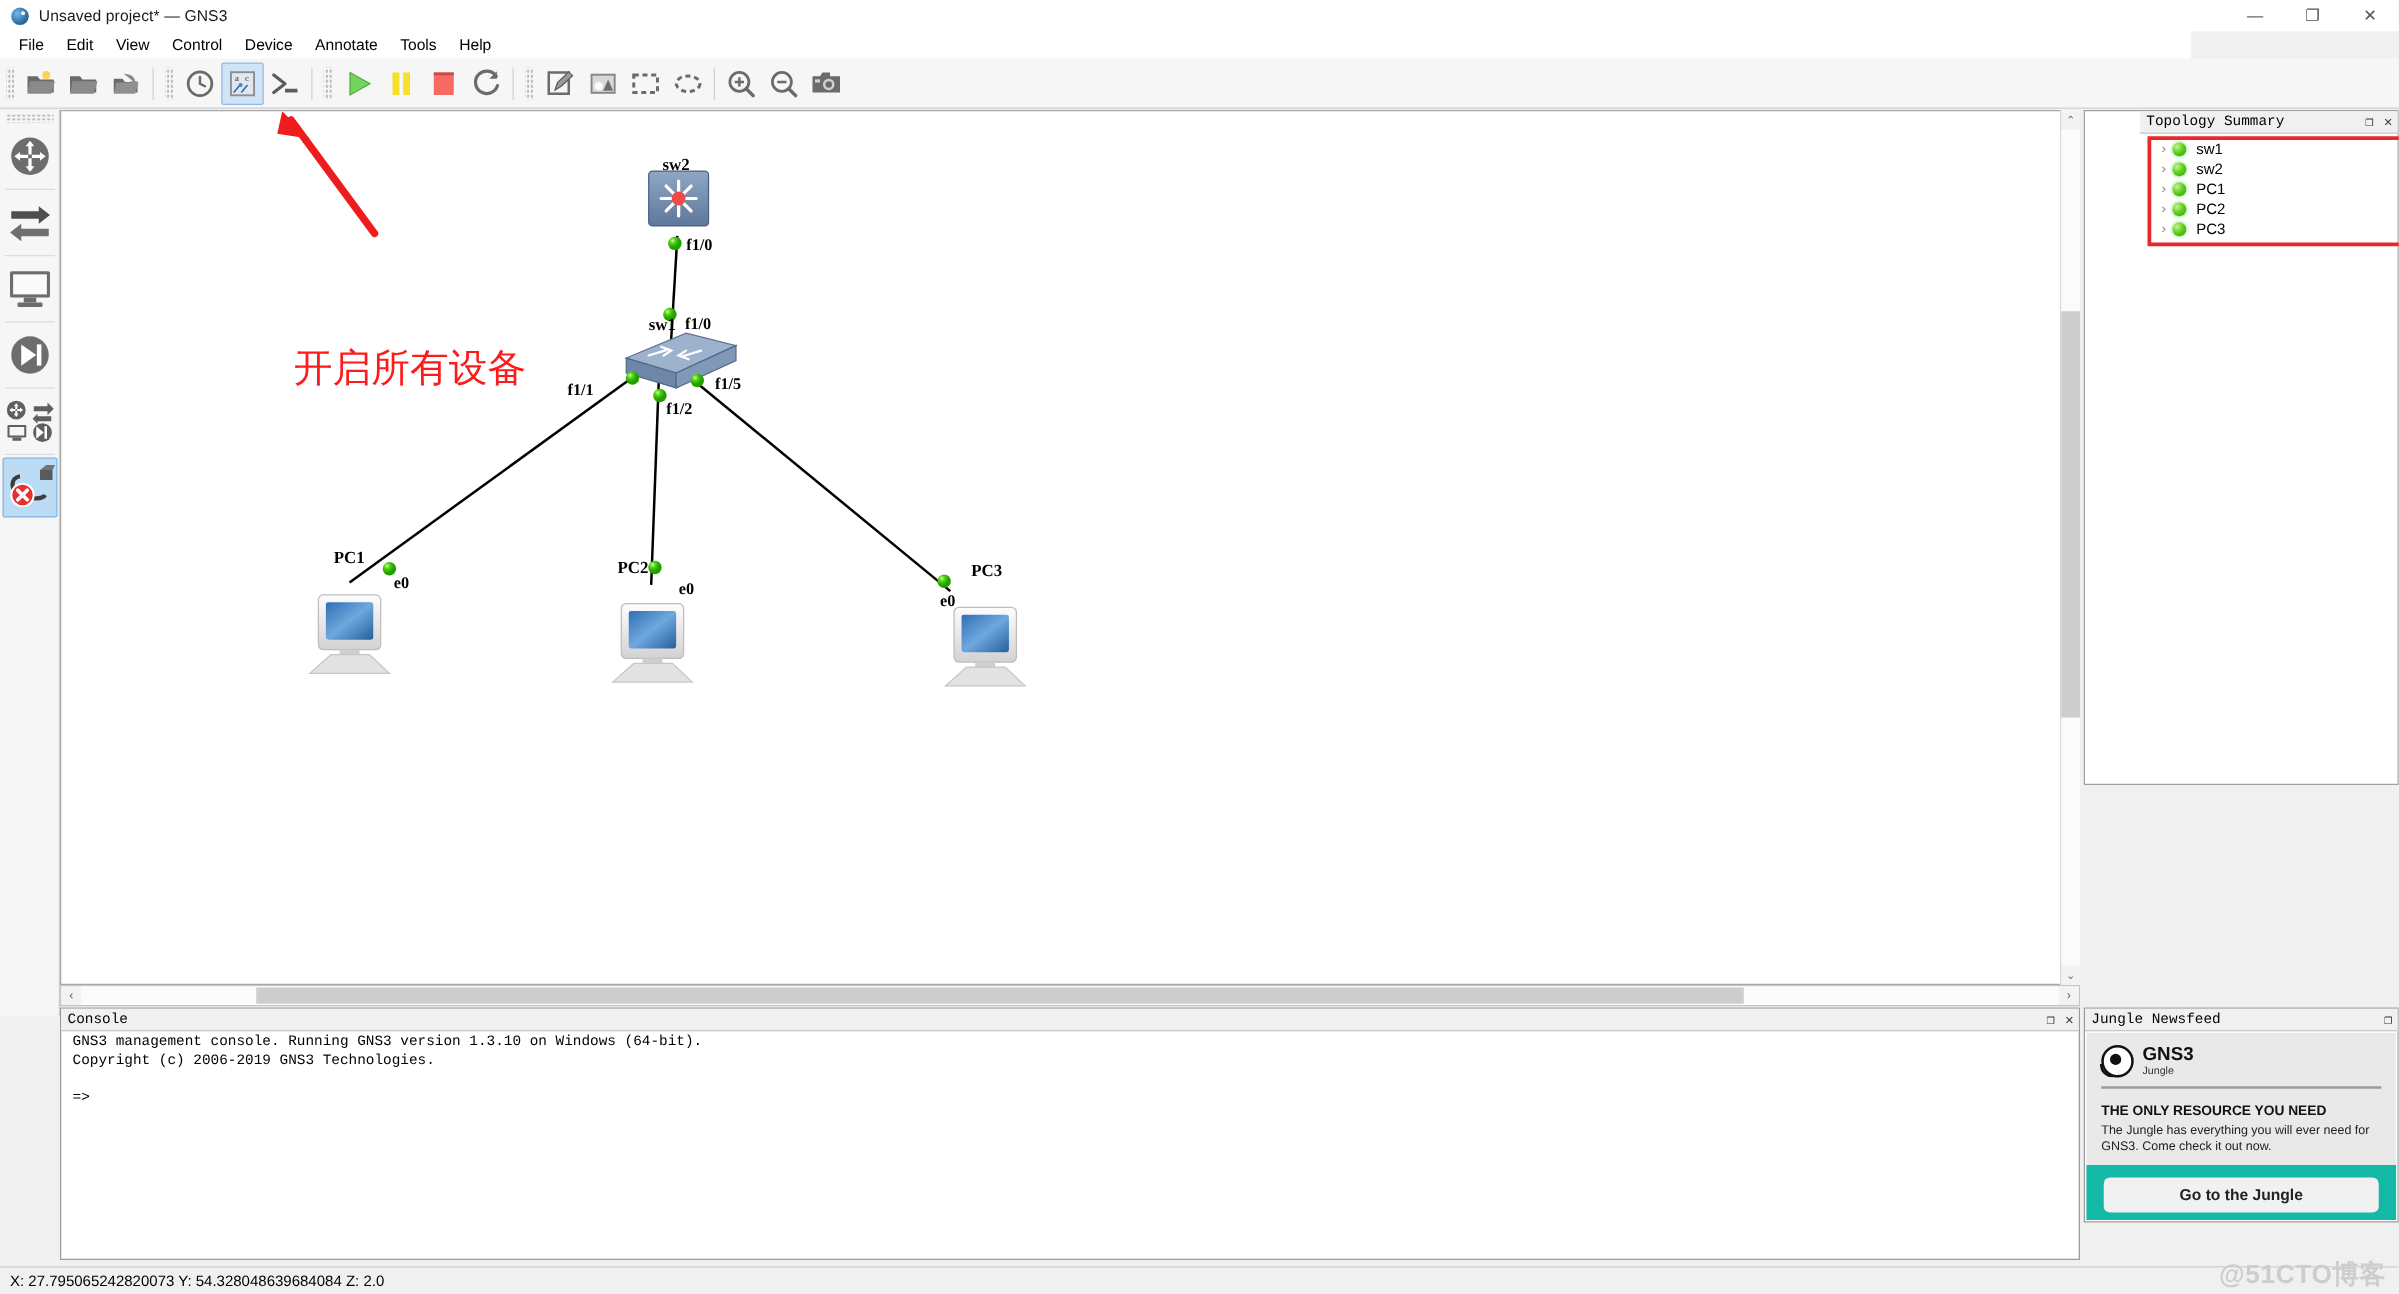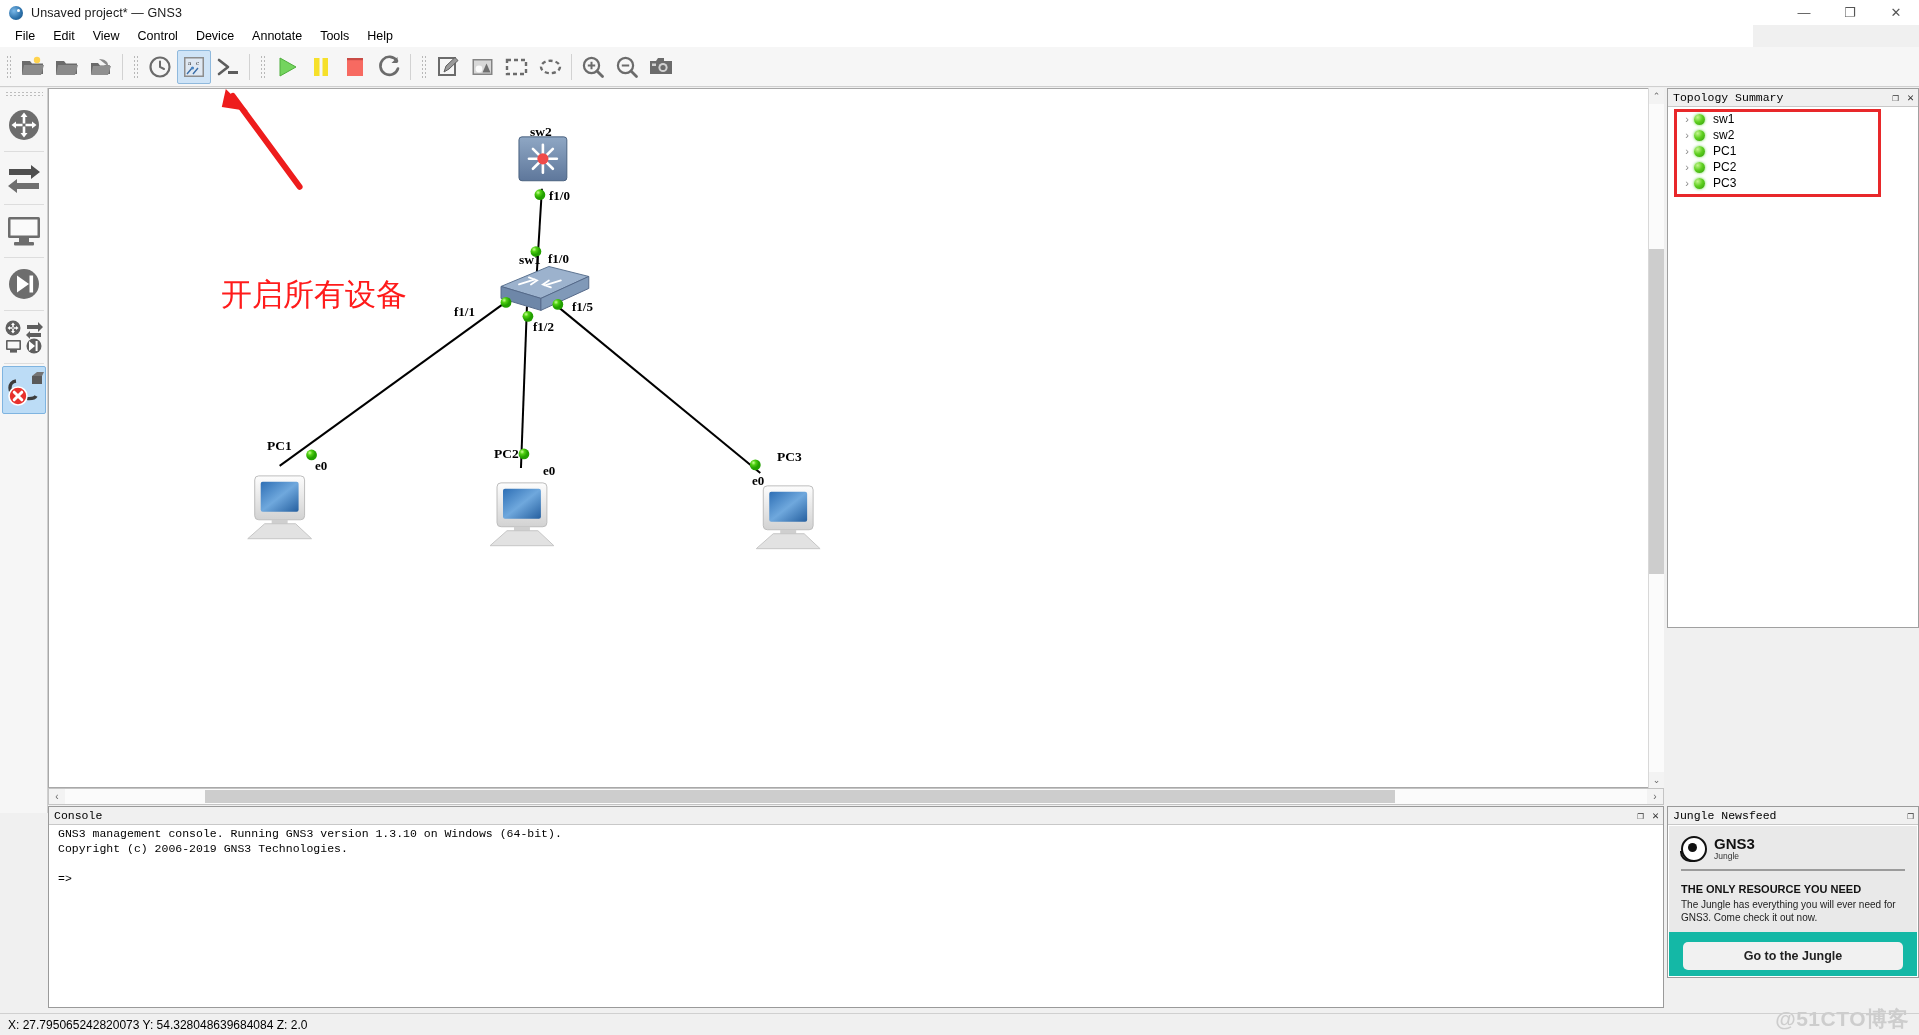--- a/index.html
+++ b/index.html
@@ -113,21 +113,21 @@
     border-left:1px solid #d8d8d8;
   }
   #vscroll .arrow { width:15px; height:16px; display:flex; align-items:center; justify-content:center;
     font-size:9px; color:#666; }
   #vscroll .track { flex:1; width:15px; position:relative; background:#fbfbfb; }
   #vscroll .thumb { position:absolute; left:0; top:145px; width:15px; height:325px; background:#cdcdcd; }
 
   
   #topo-dock {
     position:absolute; left:1667px; top:88px; width:252px; height:540px;
-    background:#ffffff; border:1px solid #a0a0a0;
+    background:#ffffff; border:1px solid #a0a0a0;padding-left:44px;
   }
   .dock-title {
     height:18px; background:#f0f0f0; border-bottom:1px solid #c8c8c8;
     display:flex; align-items:center; padding-left:5px;
     font-family:"Liberation Mono", monospace; font-size:11.5px; color:#000;
   }
   .dock-title .spacer { flex:1; }
   .dock-btn { width:15px; height:16px; display:flex; align-items:center; justify-content:center;
     font-size:11px; color:#333; }
   #topo-list { padding-top:4px; position:relative; }
@@ -206,21 +206,21 @@
   
   .nodelabel {
     position:absolute; font-family:"Liberation Serif", serif; font-weight:bold;
     font-size:13.5px; color:#000; white-space:nowrap;
   }
   .portlabel {
     position:absolute; font-family:"Liberation Serif", serif; font-weight:bold;
     font-size:13px; color:#000; white-space:nowrap;
   }
   #annot-text {
-    position:absolute; left:172px; top:185px;
+    position:absolute; left:186px; top:185px;
     font-size:31px; color:#ff1b1b; font-weight:500;
     font-family:Liberation Sans, sans-serif; white-space:nowrap;
   }
 </style>
 </head>
 <body>
 
 <div id="titlebar">
   <div id="title-icon">
     <div class="chame"></div>

